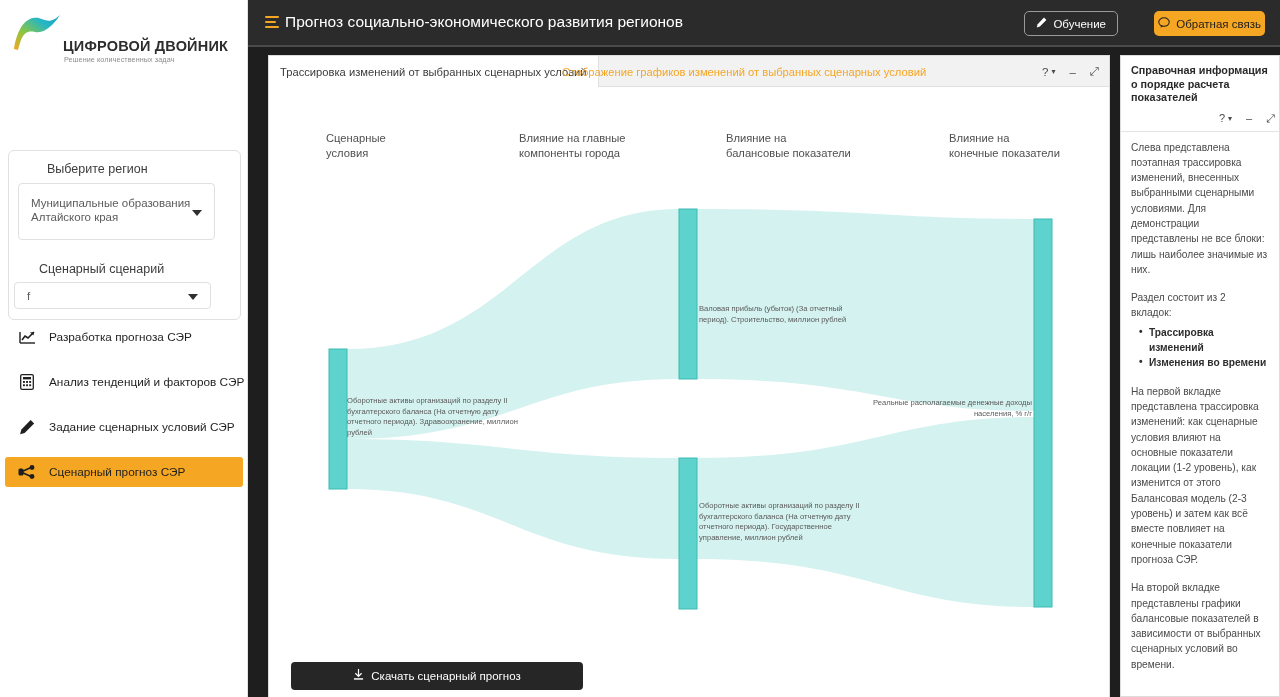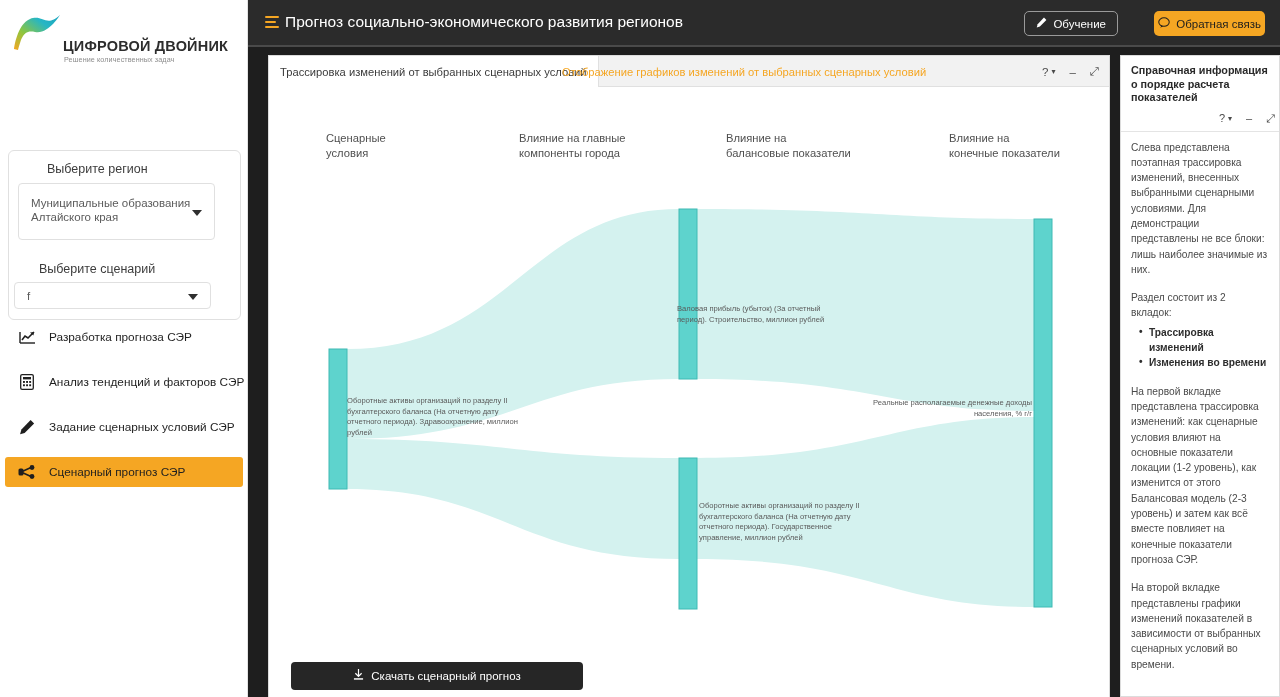--- a/index.html
+++ b/index.html
@@ -203,21 +203,21 @@
     <div class="select-card">
       <div class="field-label fl-1">Выберите регион</div>
       <div class="dd dd-1">
         <div class="dd-text">
           <span>Муниципальные образования</span><br>
           <span>Алтайского края</span>
         </div>
         <span class="caret"></span>
       </div>
 
-      <div class="field-label fl-2">Выберите сценарий</div>
+      <div class="field-label fl-2">Сценарный сценарий</div>
       <div class="dd dd-2">
         <div class="dd-text">f</div>
         <span class="caret"></span>
       </div>
     </div>
 
     <nav class="menu">
       <div class="menu-item">
         <span class="menu-icon">
           <svg width="17" height="15" viewBox="0 0 17 15">
@@ -356,21 +356,21 @@
           <g>
             <rect x="60" y="262" width="18" height="140" fill="#5ed3cd" stroke="#3ebab4" stroke-width="1"></rect>
             <rect x="410" y="122" width="18" height="170" fill="#5ed3cd" stroke="#3ebab4" stroke-width="1"></rect>
             <rect x="410" y="371" width="18" height="151" fill="#5ed3cd" stroke="#3ebab4" stroke-width="1"></rect>
             <rect x="765" y="132" width="18" height="388" fill="#5ed3cd" stroke="#3ebab4" stroke-width="1"></rect>
           </g>
         </svg>
 
         <div class="node-label" style="left:78px; top:309px; width:180px;">Оборотные активы организаций по разделу II бухгалтерского баланса (На отчетную дату отчетного периода). Здравоохранение, миллион рублей</div>
 
-        <div class="node-label" style="left:408px; top:217px; width:160px;">Валовая прибыль (убыток) (За отчетный период). Строительство, миллион рублей</div>
+        <div class="node-label" style="left:430px; top:217px; width:160px;">Валовая прибыль (убыток) (За отчетный период). Строительство, миллион рублей</div>
 
         <div class="node-label" style="left:430px; top:414px; width:168px;">Оборотные активы организаций по разделу II бухгалтерского баланса (На отчетную дату отчетного периода). Государственное управление, миллион рублей</div>
 
         <div class="node-label" style="left:585px; top:311px; width:178px; text-align:right;">Реальные располагаемые денежные доходы населения, % г/г</div>
 
         <button class="btn-download">
           <span>
             <svg width="11" height="12" viewBox="0 0 12 13">
               <path d="M6,0 L6,7.5 M2.6,4.6 L6,8 L9.4,4.6" stroke="#fff" stroke-width="1.3" fill="none"></path>
               <path d="M1,10.8 L11,10.8" stroke="#fff" stroke-width="1.6"></path>
@@ -394,18 +394,18 @@
         <span class="tool">⤢</span>
       </div>
       <div class="info-body">
         <p class="info-p">Слева представлена поэтапная трассировка изменений, внесенных выбранными сценарными условиями. Для демонстрации представлены не все блоки: лишь наиболее значимые из них.</p>
         <p class="info-p">Раздел состоит из 2 вкладок:</p>
         <ul class="info-ul">
           <li>Трассировка изменений</li>
           <li>Изменения во времени</li>
         </ul>
         <p class="info-p">На первой вкладке представлена трассировка изменений: как сценарные условия влияют на основные показатели локации (1-2 уровень), как изменится от этого Балансовая модель (2-3 уровень) и затем как всё вместе повлияет на конечные показатели прогноза СЭР.</p>
-        <p class="info-p">На второй вкладке представлены графики изменений показателей в зависимости от выбранных сценарных условий во времени.</p>
+        <p class="info-p">На второй вкладке представлены графики балансовые показателей в зависимости от выбранных сценарных условий во времени.</p>
       </div>
     </aside>
 
   </div>
 </div>
 
 </body></html>

